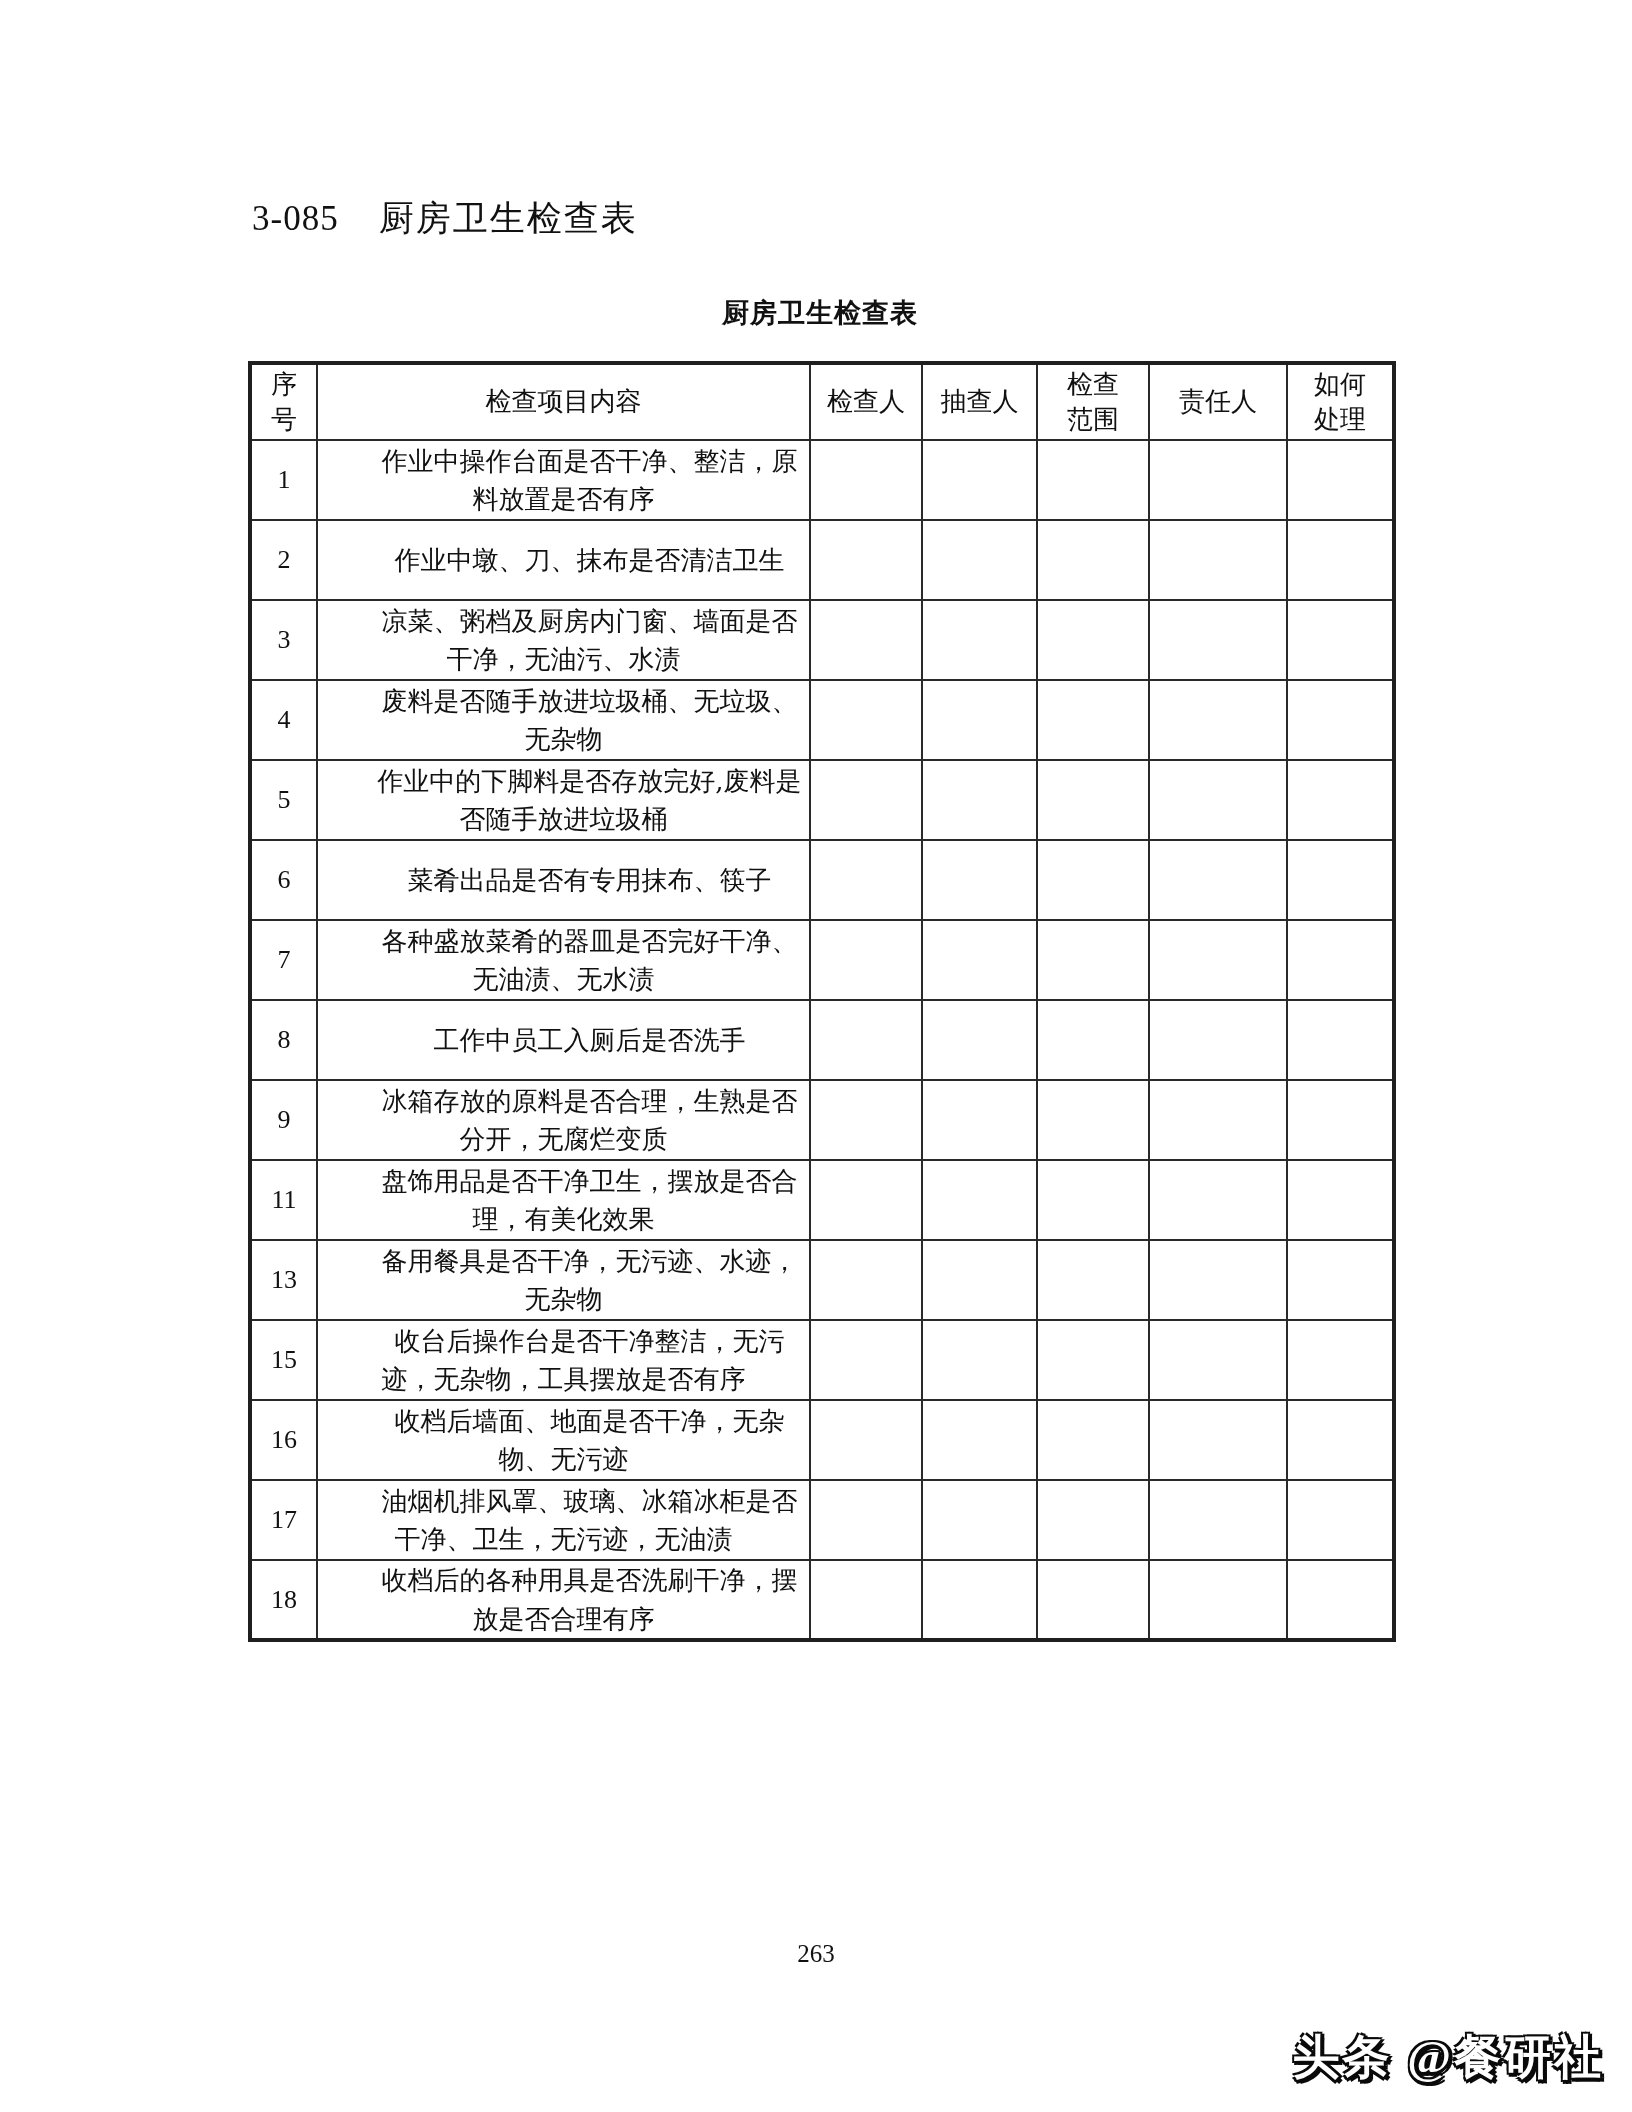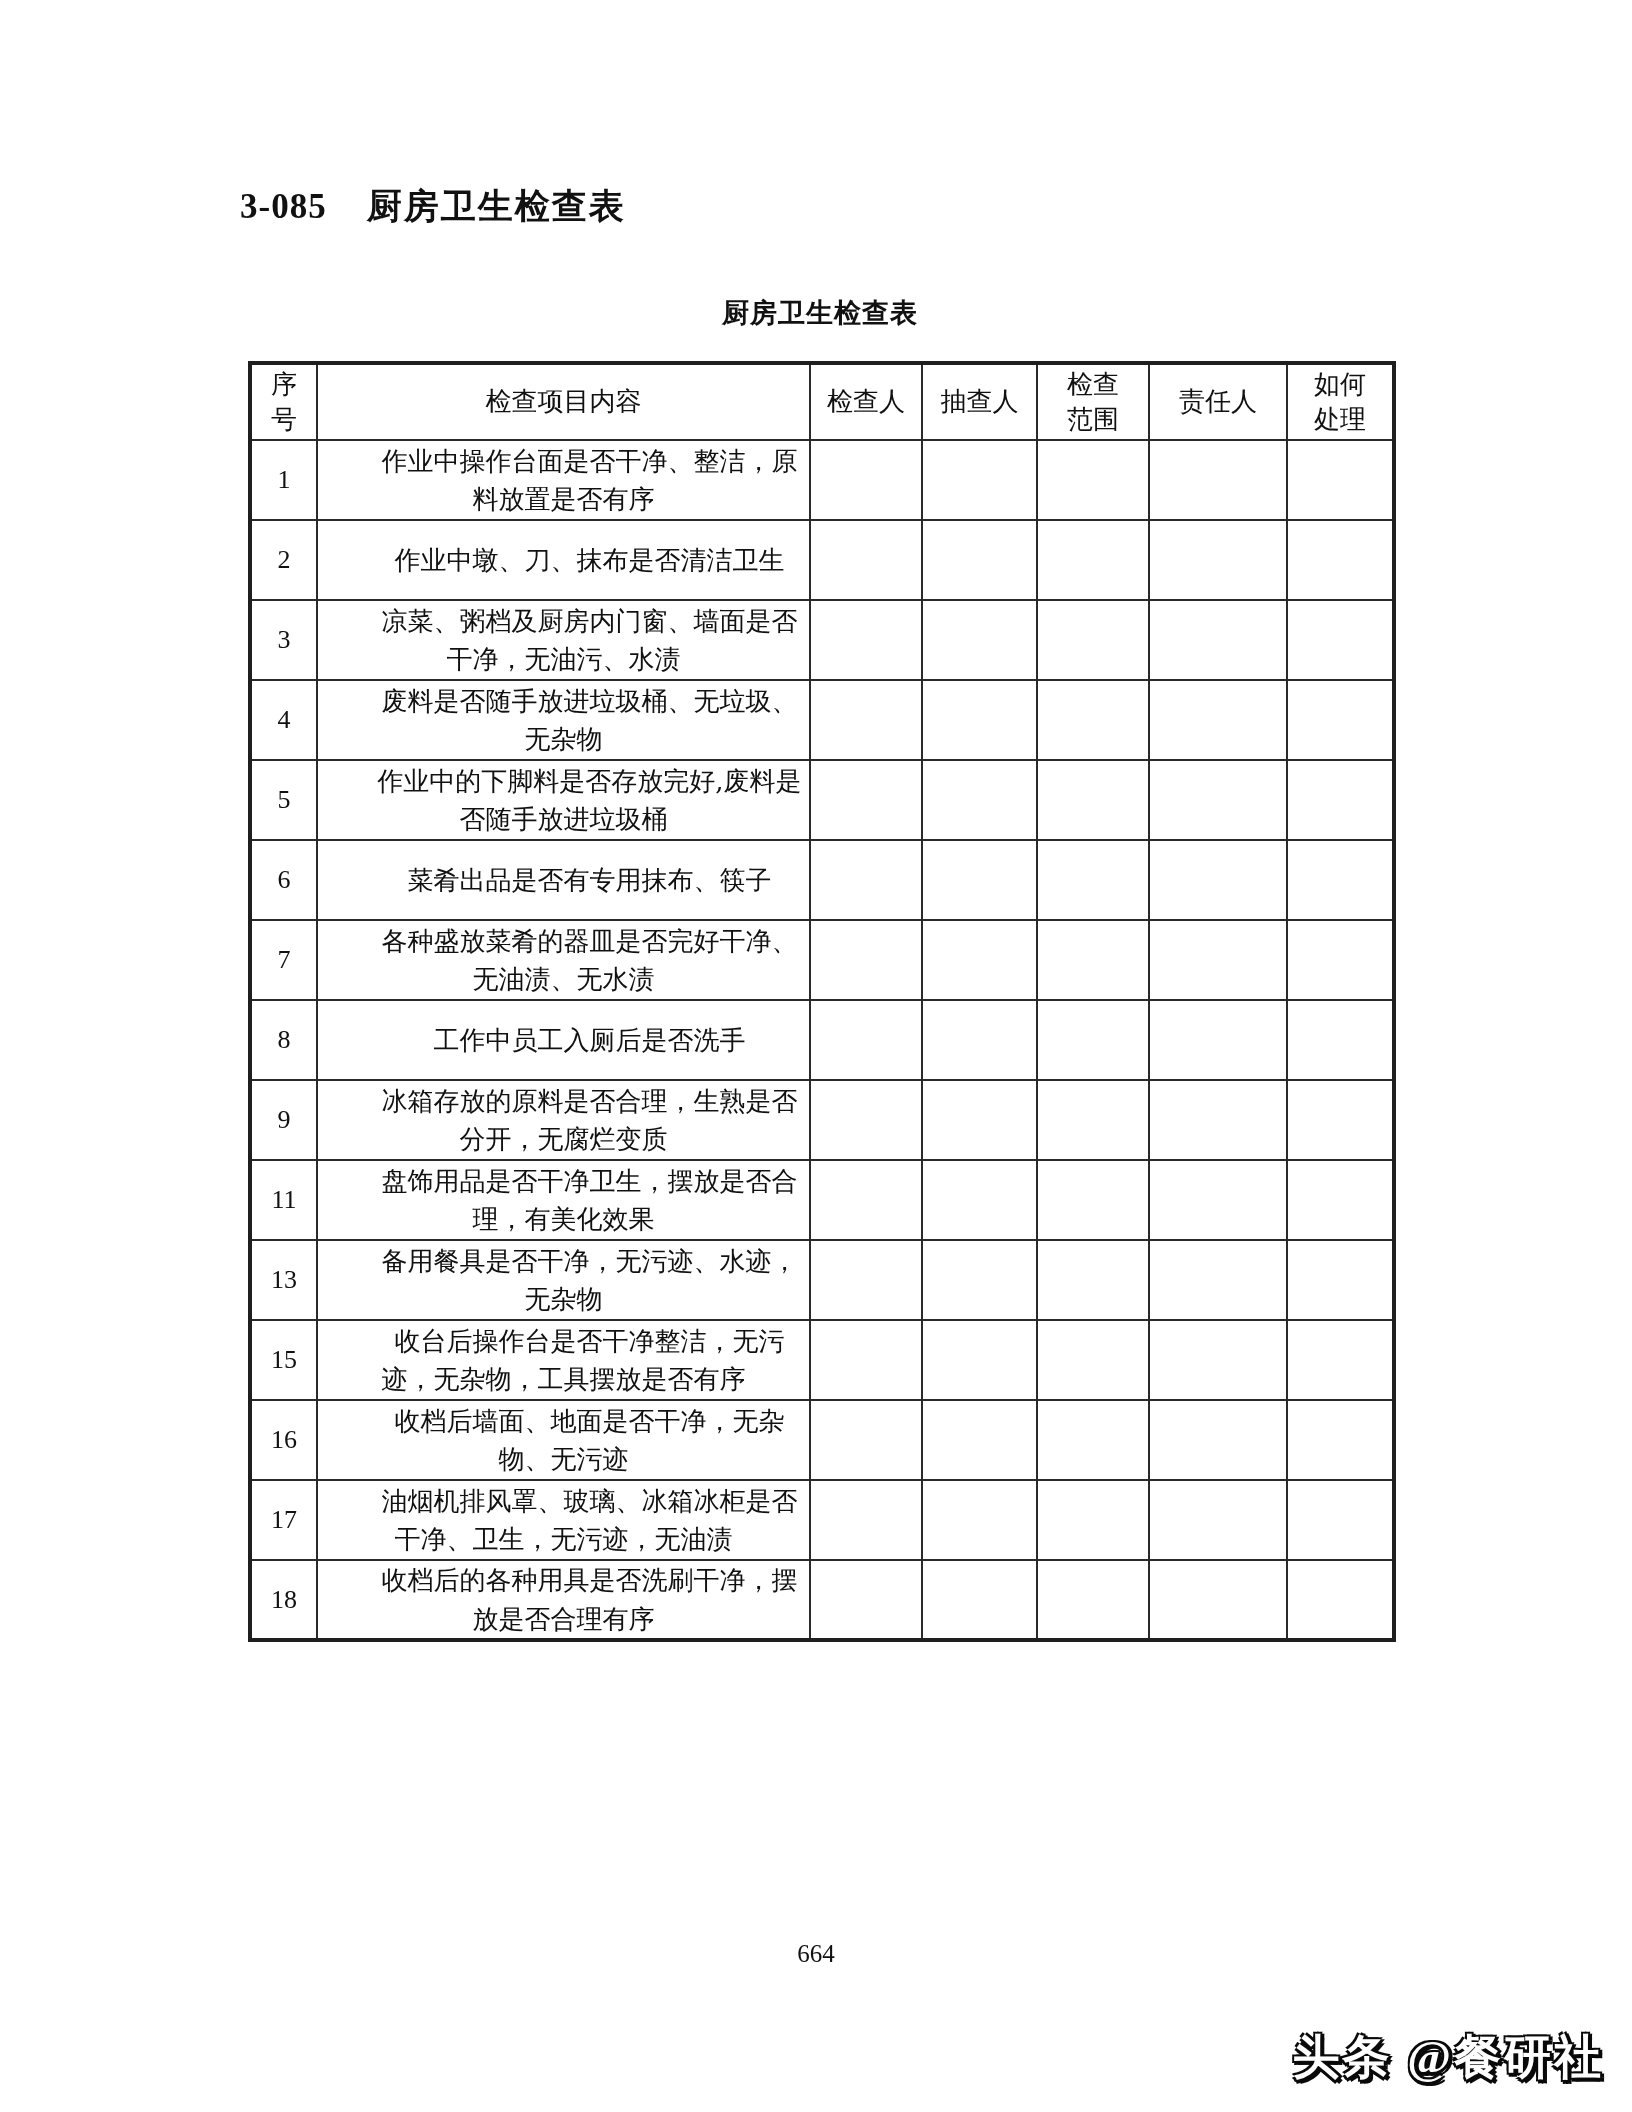--- a/index.html
+++ b/index.html
@@ -9,23 +9,23 @@
     height: 2112px;
     background: #ffffff;
     font-family: "DejaVu Serif", "Liberation Serif", serif;
     color: #111111;
     overflow: hidden;
   }
   .heading {
     position: absolute;
     left: 240px;
     top: 183px;
-    margin: 0;
+    margin: 12px;
     font-size: 35px;
-    font-weight: bold;
+    font-weight: normal;
     white-space: nowrap;
   }
   .heading .heading-number {
     font-family: "Liberation Serif", "DejaVu Serif", serif;
     letter-spacing: 1px;
   }
   .heading .heading-title {
     font-family: "Liberation Sans", "DejaVu Sans", sans-serif;
     margin-left: 40px;
     letter-spacing: 2px;
@@ -291,17 +291,17 @@
     <td class="content-cell">收档后的各种用具是否洗刷干净，摆放是否合理有序</td>
     <td class="blank-cell"></td>
     <td class="blank-cell"></td>
     <td class="blank-cell"></td>
     <td class="blank-cell"></td>
     <td class="blank-cell"></td>
   </tr>
 </tbody>
   </table>
 
-  <div class="page-number">664</div>
+  <div class="page-number">263</div>
 
   <div class="watermark">头条 @餐研社</div>
 
 </div>
 
 </body></html>

